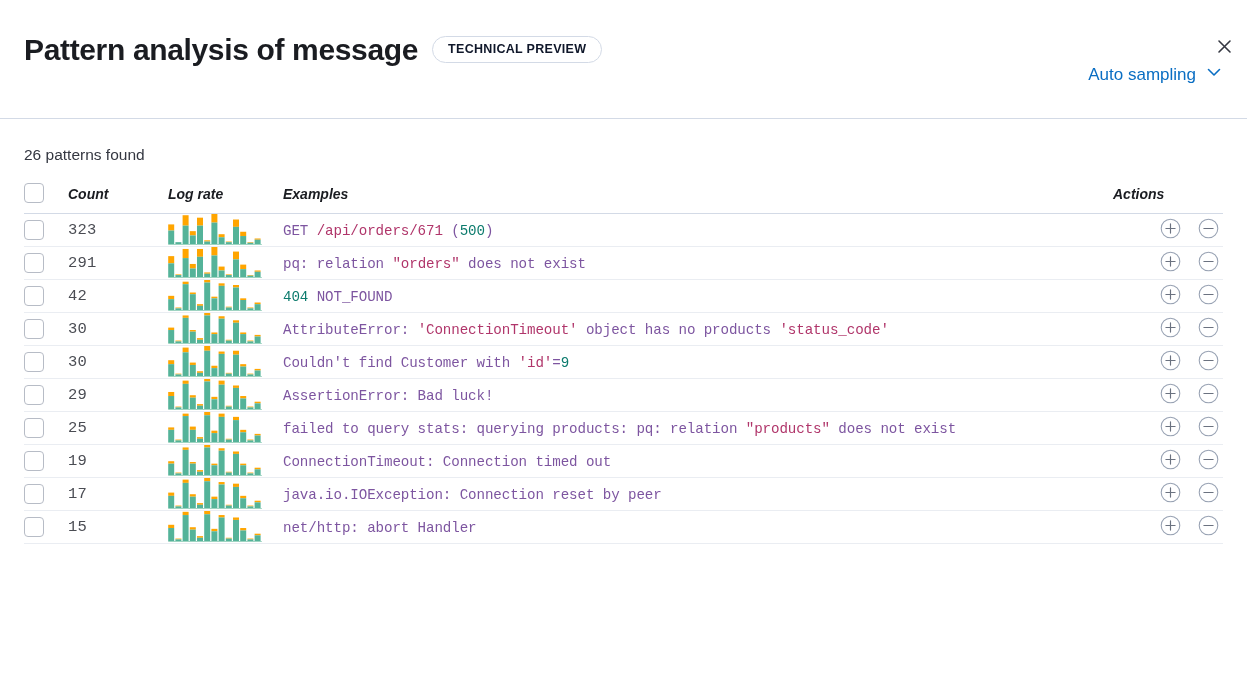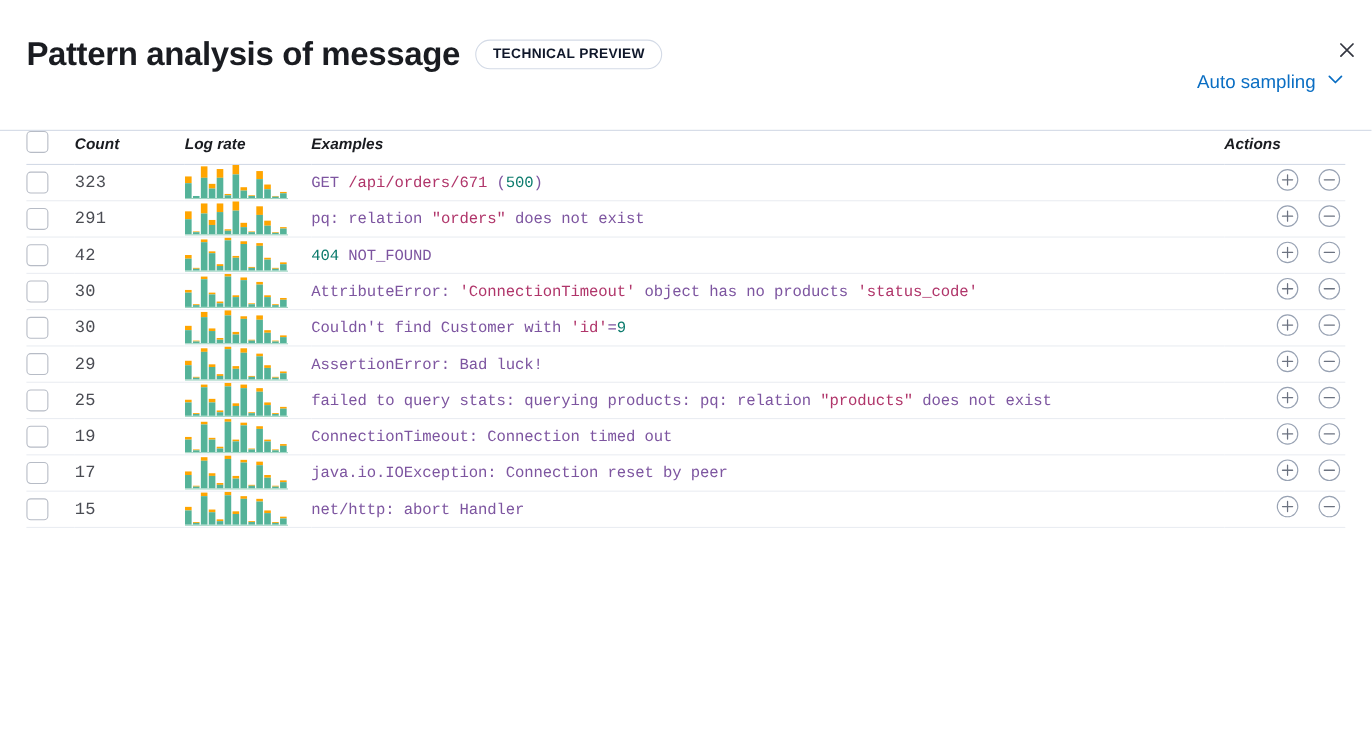--- a/index.html
+++ b/index.html
@@ -195,20 +195,21 @@
       <span>
         <svg width="15" height="15" viewBox="0 0 15 15" fill="none">
           <path d="M2 2 L13 13 M13 2 L2 13" stroke="#343741" stroke-width="1.6" stroke-linecap="round"></path>
         </svg>
       </span>
     </div>
   </div>
 
   <div class="body">
 
+    <div class="patterns-found">26 patterns found</div>
 
     <table class="ptable">
       <colgroup>
         <col class="col-check">
           <col class="col-count">
           <col class="col-rate">
           <col class="col-ex">
           <col class="col-act">
       </colgroup>
       <thead>

